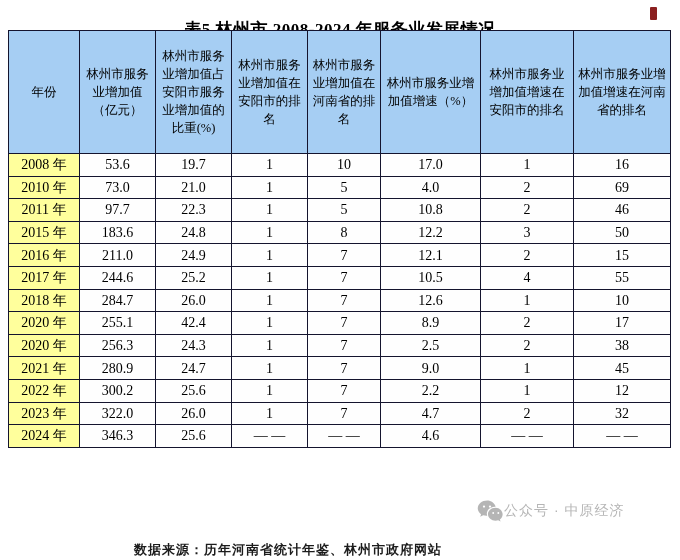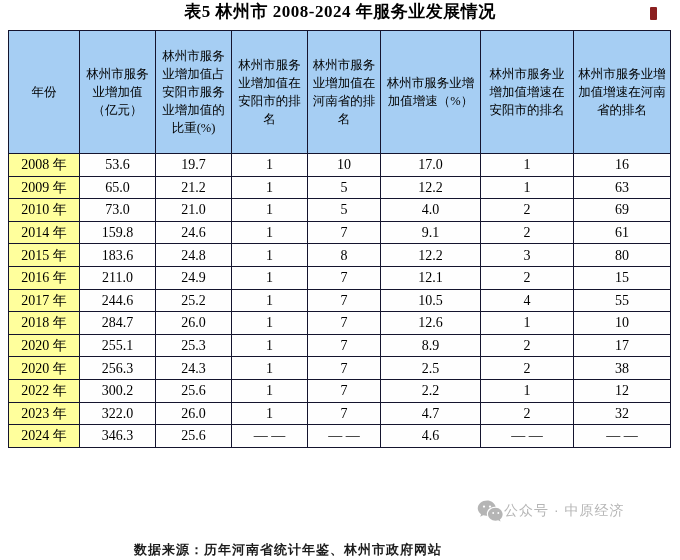--- a/index.html
+++ b/index.html
@@ -9,21 +9,21 @@
     --wm:#aeaeae;
   }
   html,body{margin:0;padding:0;}
   body{
     width:680px;height:560px;background:#ffffff;
     font-family:"Liberation Serif","DejaVu Serif",serif;
     color:#000;
   }
   .page{position:relative;width:680px;height:560px;overflow:hidden;}
   .title{
-    position:absolute;top:0;left:0;width:680px;text-align:center;
+    position:absolute;top:18px;left:0;width:680px;text-align:center;
     font-size:17px;font-weight:bold;letter-spacing:.5px;
   }
   .red-mark{
     position:absolute;left:650px;top:7px;width:7px;height:13px;
     background:#8b2020;border-radius:1px;
   }
   table.main{
     position:absolute;left:8px;top:30px;width:662px;
     border-collapse:collapse;table-layout:fixed;
   }
@@ -93,58 +93,48 @@
           <td class="year">2008 年</td>
           <td>53.6</td>
           <td>19.7</td>
           <td>1</td>
           <td>10</td>
           <td>17.0</td>
           <td>1</td>
           <td>16</td>
         </tr>
         <tr>
-          <td class="year">2009 年</td>
-          <td>65.0</td>
-          <td>21.2</td>
-          <td>1</td>
-          <td>5</td>
-          <td>12.2</td>
-          <td>1</td>
-          <td>63</td>
-        </tr>
-        <tr>
           <td class="year">2010 年</td>
           <td>73.0</td>
           <td>21.0</td>
           <td>1</td>
           <td>5</td>
           <td>4.0</td>
           <td>2</td>
           <td>69</td>
         </tr>
         <tr>
-          <td class="year">2014 年</td>
-          <td>159.8</td>
-          <td>24.6</td>
-          <td>1</td>
-          <td>7</td>
-          <td>9.1</td>
-          <td>2</td>
-          <td>61</td>
+          <td class="year">2011 年</td>
+          <td>97.7</td>
+          <td>22.3</td>
+          <td>1</td>
+          <td>5</td>
+          <td>10.8</td>
+          <td>2</td>
+          <td>46</td>
         </tr>
         <tr>
           <td class="year">2015 年</td>
           <td>183.6</td>
           <td>24.8</td>
           <td>1</td>
           <td>8</td>
           <td>12.2</td>
           <td>3</td>
-          <td>80</td>
+          <td>50</td>
         </tr>
         <tr>
           <td class="year">2016 年</td>
           <td>211.0</td>
           <td>24.9</td>
           <td>1</td>
           <td>7</td>
           <td>12.1</td>
           <td>2</td>
           <td>15</td>
@@ -165,36 +155,46 @@
           <td>26.0</td>
           <td>1</td>
           <td>7</td>
           <td>12.6</td>
           <td>1</td>
           <td>10</td>
         </tr>
         <tr>
           <td class="year">2020 年</td>
           <td>255.1</td>
-          <td>25.3</td>
+          <td>42.4</td>
           <td>1</td>
           <td>7</td>
           <td>8.9</td>
           <td>2</td>
           <td>17</td>
         </tr>
         <tr>
           <td class="year">2020 年</td>
           <td>256.3</td>
           <td>24.3</td>
           <td>1</td>
           <td>7</td>
           <td>2.5</td>
           <td>2</td>
           <td>38</td>
+        </tr>
+        <tr>
+          <td class="year">2021 年</td>
+          <td>280.9</td>
+          <td>24.7</td>
+          <td>1</td>
+          <td>7</td>
+          <td>9.0</td>
+          <td>1</td>
+          <td>45</td>
         </tr>
         <tr>
           <td class="year">2022 年</td>
           <td>300.2</td>
           <td>25.6</td>
           <td>1</td>
           <td>7</td>
           <td>2.2</td>
           <td>1</td>
           <td>12</td>

